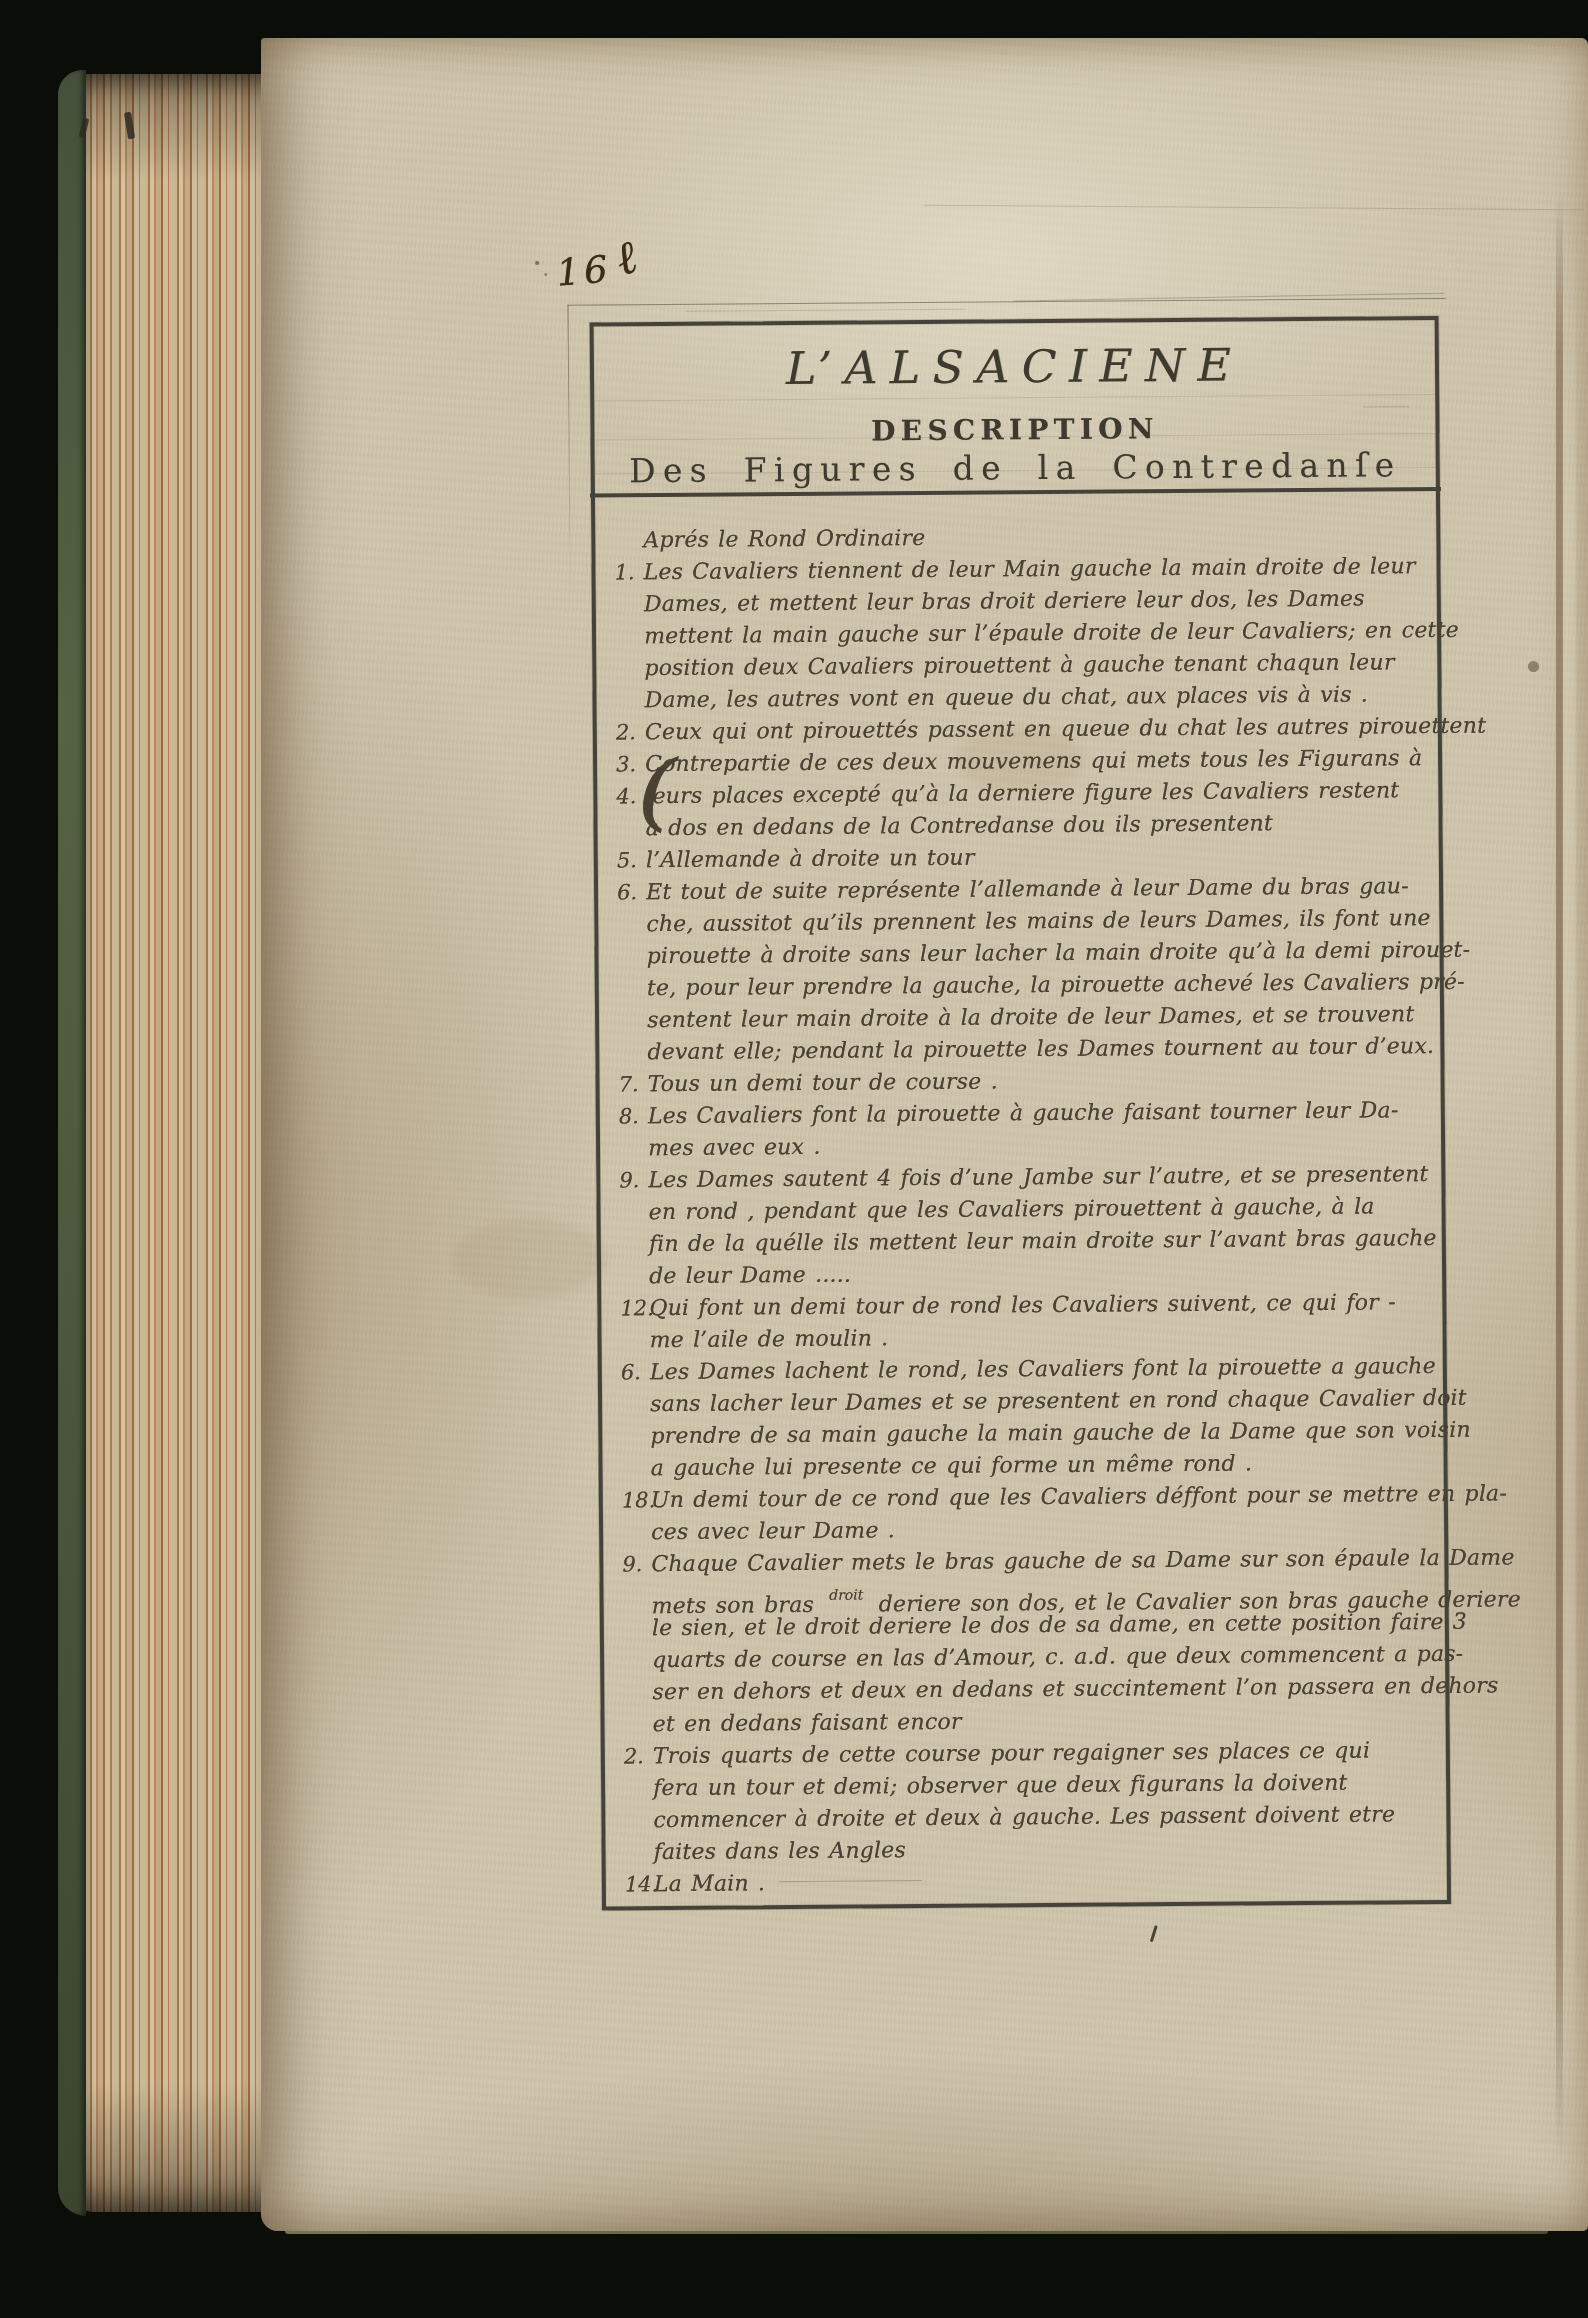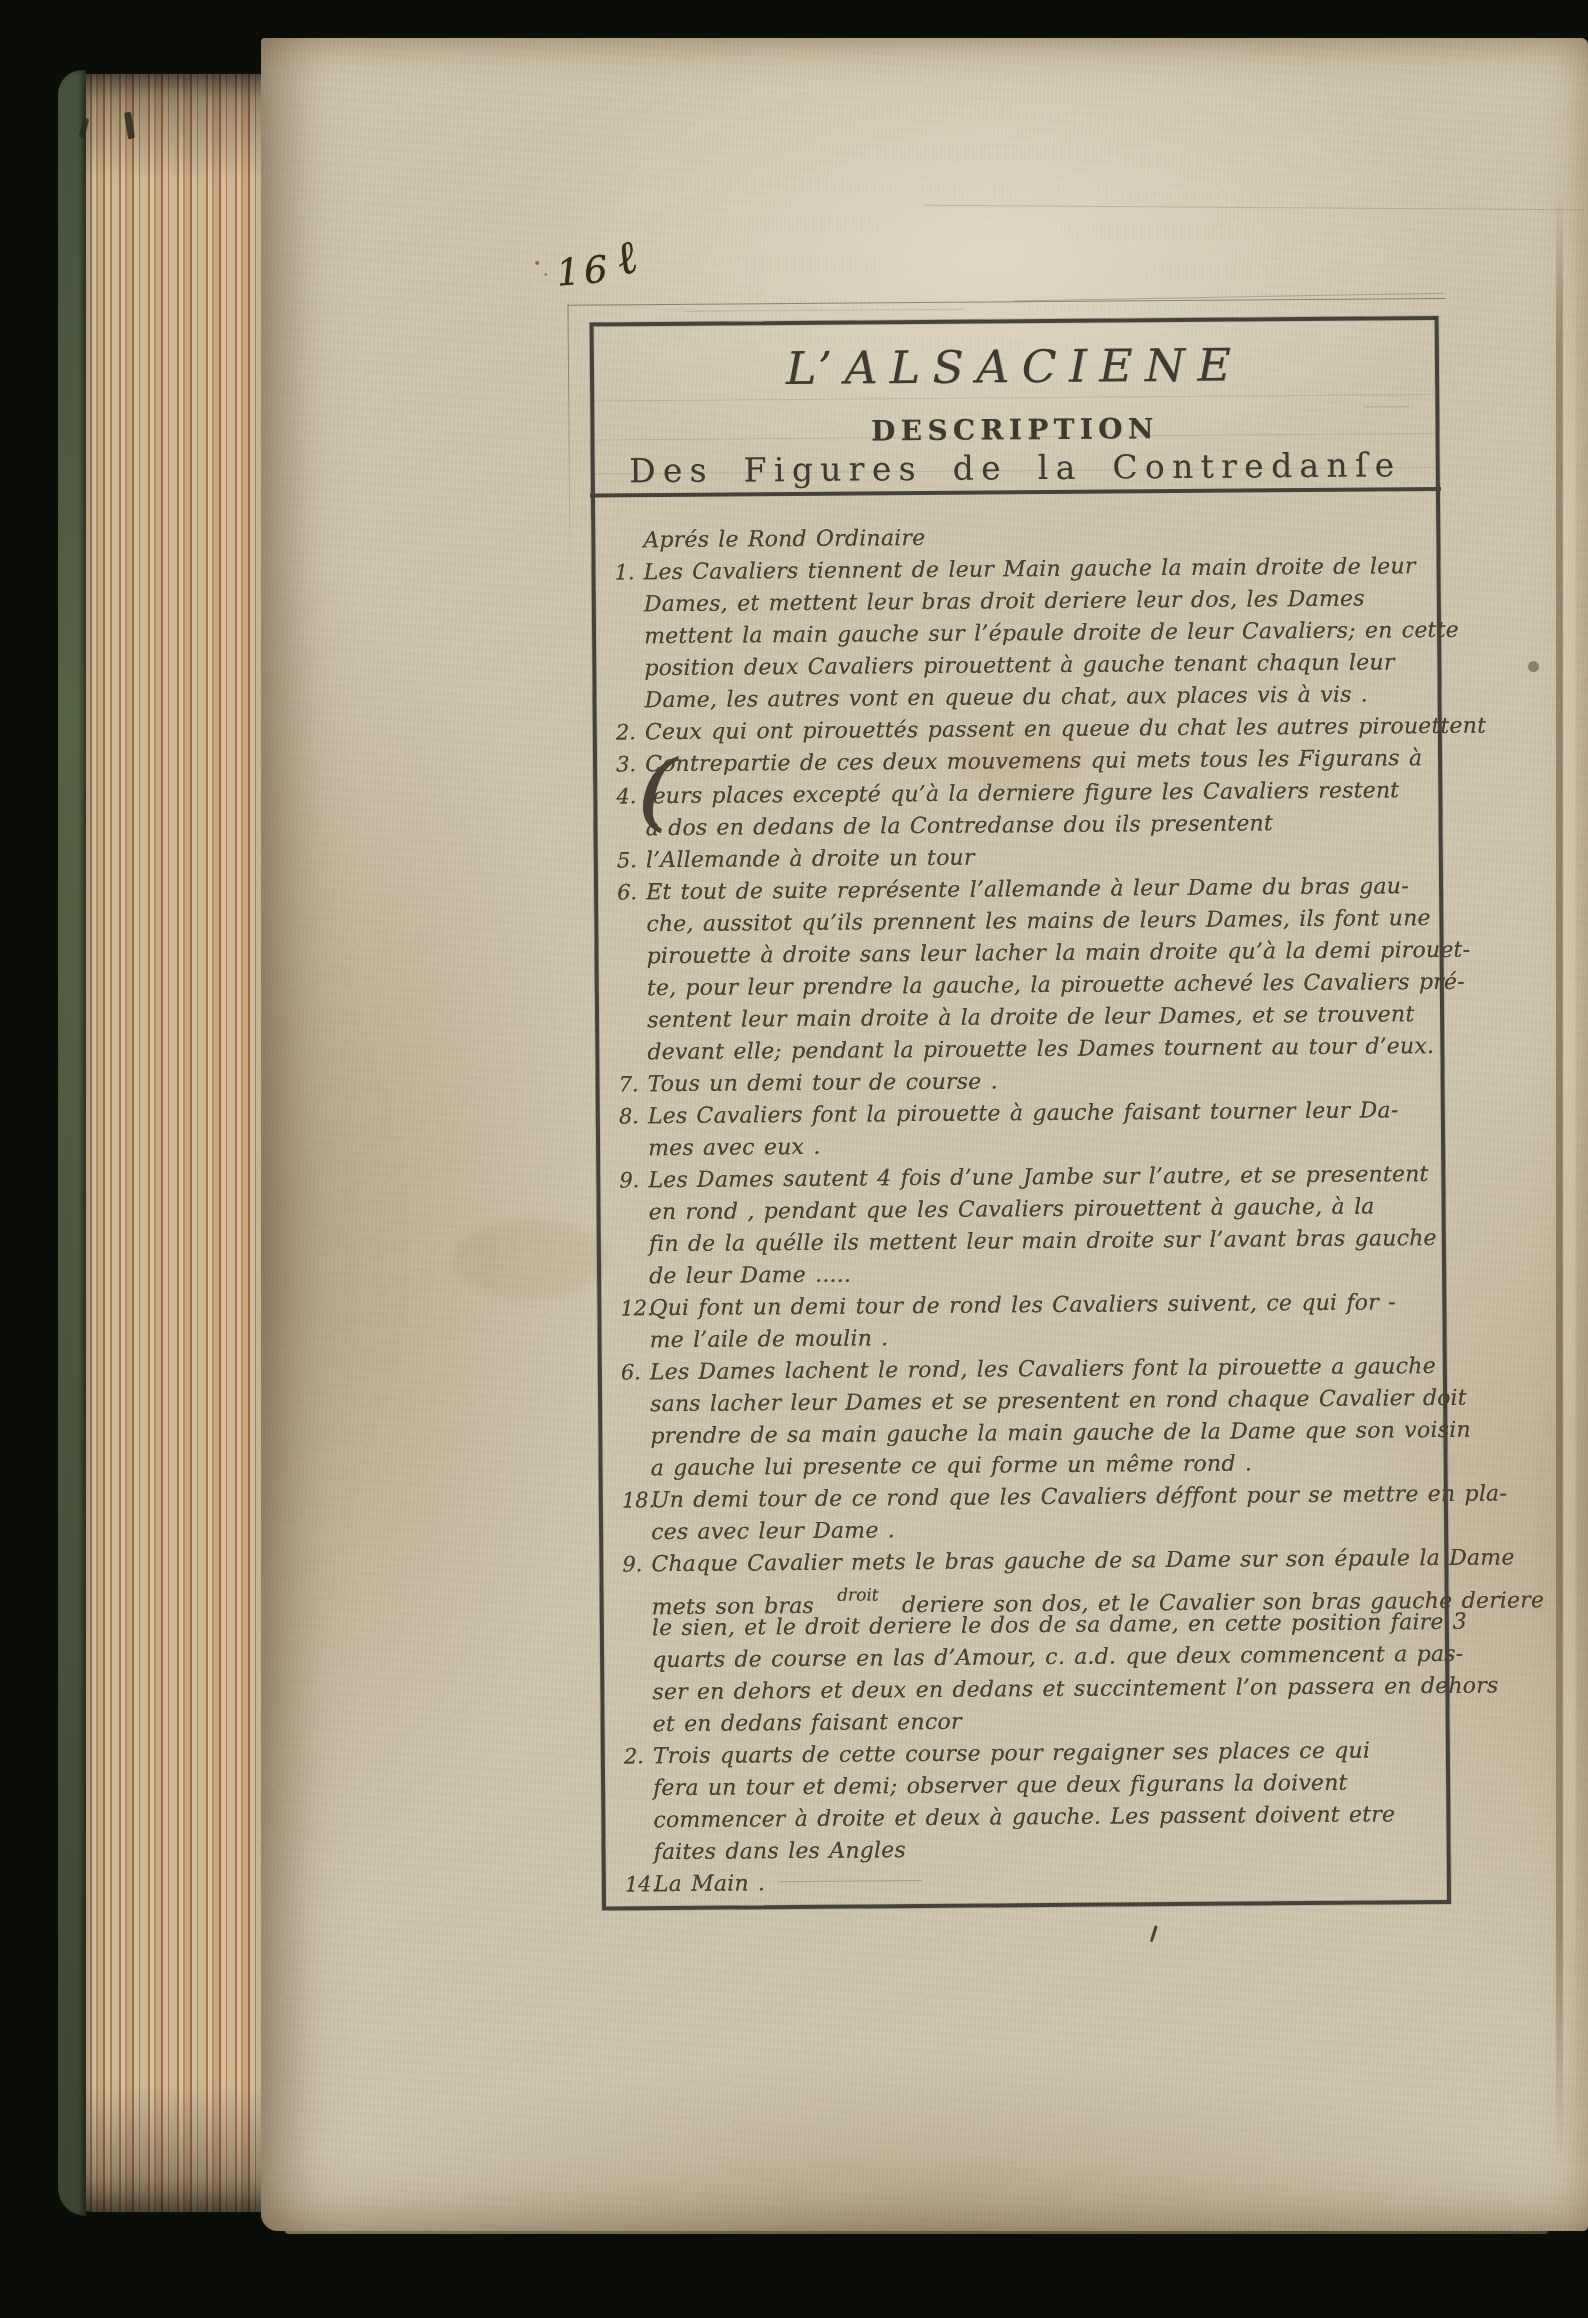--- a/index.html
+++ b/index.html
@@ -83,21 +83,21 @@
     text-shadow:0 0 0.7px rgba(63,58,47,.3);}
   .title-sep{position:absolute;left:-4.6px;top:167px;width:calc(100% + 9.3px);height:4px;background:#45423a;}
 
   
   .text-body{position:absolute;left:19px;top:198px;width:829px;color:#4a4033;}
   .line{position:relative;height:32px;line-height:32px;white-space:nowrap;}
   .line .txt{font-style:italic;font-size:22px;letter-spacing:0.2px;word-spacing:2px;
     padding-left:29px;text-shadow:0 0 0.4px rgba(74,64,51,.7);}
   .line .num{position:absolute;left:0;top:0;font-style:italic;font-size:21px;
     text-shadow:0 0 0.4px rgba(74,64,51,.7);}
-  .line sup{font-size:17px;vertical-align:12px;letter-spacing:0;margin:0 14px;}
+  .line sup{font-size:14px;vertical-align:12px;letter-spacing:0;margin:0 6px;}
   .brace{position:absolute;left:20px;font-style:italic;color:#4a4033;transform:scaleX(1.25);
     transform-origin:left center;text-shadow:0 0 0.4px rgba(74,64,51,.6);}
   .trail-rule{display:inline-block;width:143px;height:1.3px;background:rgba(95,85,68,.35);
     margin-left:13.3px;vertical-align:8px;}
 
   
   .pencil{position:absolute;height:1.3px;background:rgba(70,62,50,.3);}
   .tick{position:absolute;width:2.7px;height:17px;background:#4a4237;border-radius:1.3px;}
   .stain{position:absolute;border-radius:50%;filter:blur(4px);}
 </style>

